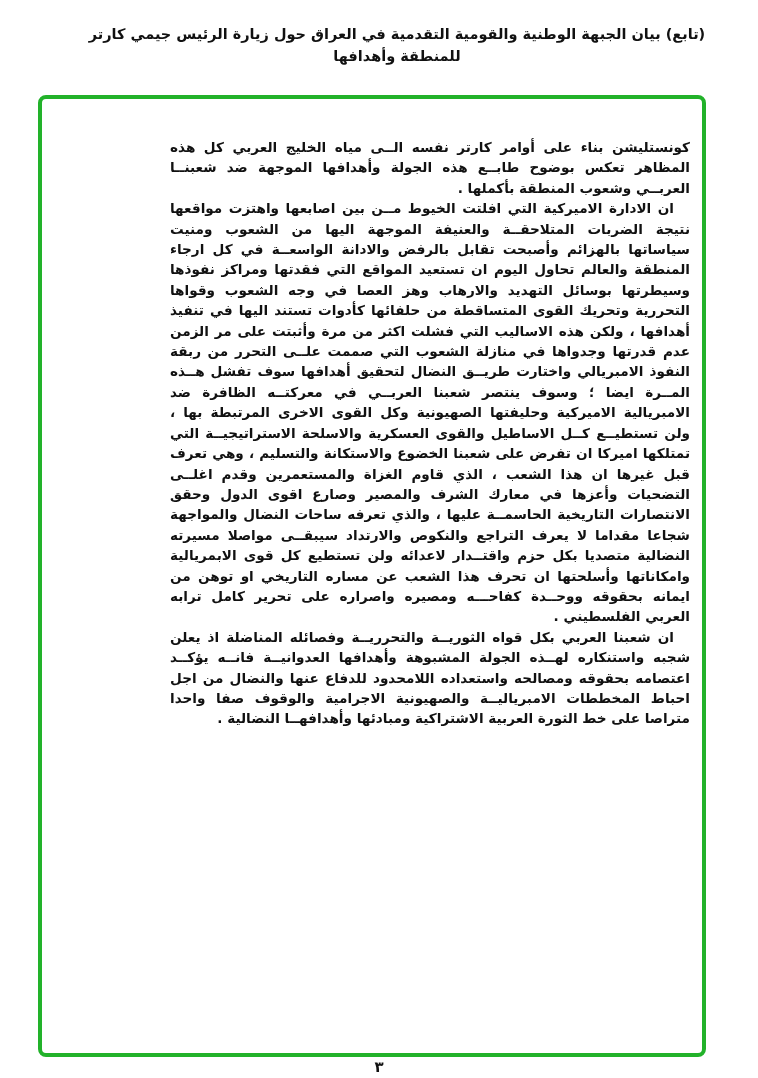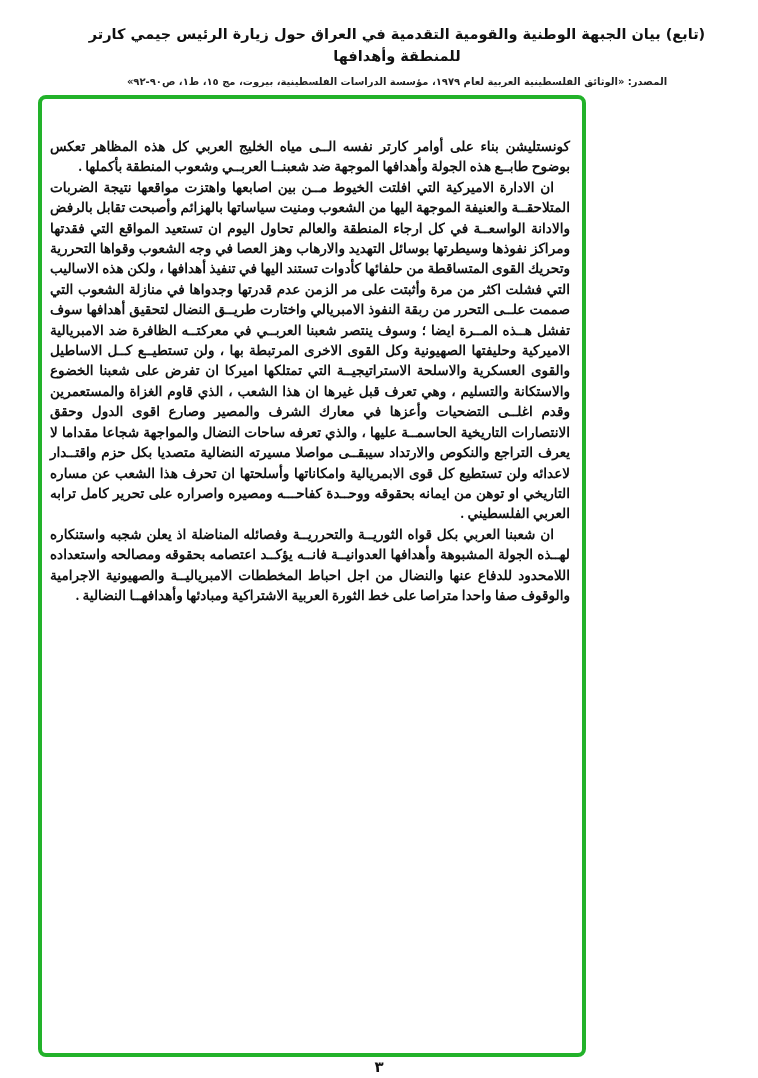--- a/index.html
+++ b/index.html
@@ -30,26 +30,25 @@
   .doc-source {
     font-size: 10px;
     font-weight: bold;
     margin-top: 8px;
     color: #222222;
   }
   .content-frame {
     position: absolute;
     left: 38px;
     top: 95px;
-    width: 548px;
+    width: 668px;
     height: 962px;
     border: 4px solid #22b22a;
     border-radius: 8px;
     box-sizing: border-box;
-    font-family: Liberation Serif, serif;
   }
   .text-column {
     position: absolute;
     top: 38px;
     right: 12px;
     width: 520px;
     font-size: 13.6px;
     font-weight: bold;
     line-height: 20.4px;
     text-align: justify;
@@ -69,21 +68,20 @@
     text-align: center;
     font-size: 15px;
     font-weight: bold;
   }
 </style>
 </head>
 <body style="background: rgb(255, 255, 255); color: rgb(17, 17, 17);">
 
 <div class="doc-header">
   <div class="doc-title">(تابع)  بيان الجبهة الوطنية والقومية التقدمية في العراق حول زيارة الرئيس جيمي كارتر للمنطقة وأهدافها</div>
-  <div class="doc-source">المصدر: «الوثائق الفلسطينية العربية لعام ١٩٧٩، مؤسسة الدراسات الفلسطينية، بيروت، مج ١٥، ط١، ص٩٠-٩٢»</div>
 </div>
 
 <div class="content-frame" style="border-color: rgb(34, 178, 42);">
   <div class="text-column">
     <p>كونستليشن بناء على أوامر كارتر نفسه الــى مياه الخليج العربي كل هذه المظاهر تعكس بوضوح طابــع هذه الجولة وأهدافها الموجهة ضد شعبنــا العربــي وشعوب المنطقة بأكملها .</p>
     <p class="indent">ان الادارة الاميركية التي افلتت الخيوط مــن بين اصابعها واهتزت مواقعها نتيجة الضربات المتلاحقــة والعنيفة الموجهة اليها من الشعوب ومنيت سياساتها بالهزائم وأصبحت تقابل بالرفض والادانة الواسعــة في كل ارجاء المنطقة والعالم تحاول اليوم ان تستعيد المواقع التي فقدتها ومراكز نفوذها وسيطرتها بوسائل التهديد والارهاب وهز العصا في وجه الشعوب وقواها التحررية وتحريك القوى المتساقطة من حلفائها كأدوات تستند اليها في تنفيذ أهدافها ، ولكن هذه الاساليب التي فشلت اكثر من مرة وأثبتت على مر الزمن عدم قدرتها وجدواها في منازلة الشعوب التي صممت علــى التحرر من ربقة النفوذ الامبريالي واختارت طريــق النضال لتحقيق أهدافها سوف تفشل هــذه المــرة ايضا ؛ وسوف ينتصر شعبنا العربــي في معركتــه الظافرة ضد الامبريالية الاميركية وحليفتها الصهيونية وكل القوى الاخرى المرتبطة بها ، ولن تستطيــع كــل الاساطيل والقوى العسكرية والاسلحة الاستراتيجيــة التي تمتلكها اميركا ان تفرض على شعبنا الخضوع والاستكانة والتسليم ، وهي تعرف قبل غيرها ان هذا الشعب ، الذي قاوم الغزاة والمستعمرين وقدم اغلــى التضحيات وأعزها في معارك الشرف والمصير وصارع اقوى الدول وحقق الانتصارات التاريخية الحاسمــة عليها ، والذي تعرفه ساحات النضال والمواجهة شجاعا مقداما لا يعرف التراجع والنكوص والارتداد سيبقــى مواصلا مسيرته النضالية متصديا بكل حزم واقتــدار لاعدائه ولن تستطيع كل قوى الابمريالية وامكاناتها وأسلحتها ان تحرف هذا الشعب عن مساره التاريخي او توهن من ايمانه بحقوقه ووحــدة كفاحـــه ومصيره واصراره على تحرير كامل ترابه العربي الفلسطيني .</p>
     <p class="indent">ان شعبنا العربي بكل قواه الثوريــة والتحرريــة وفصائله المناضلة اذ يعلن شجبه واستنكاره لهــذه الجولة المشبوهة وأهدافها العدوانيــة فانــه يؤكــد اعتصامه بحقوقه ومصالحه واستعداده اللامحدود للدفاع عنها والنضال من اجل احباط المخططات الامبرياليــة والصهيونية الاجرامية والوقوف صفا واحدا متراصا على خط الثورة العربية الاشتراكية ومبادئها وأهدافهــا النضالية .</p>
   </div>
 </div>
 

